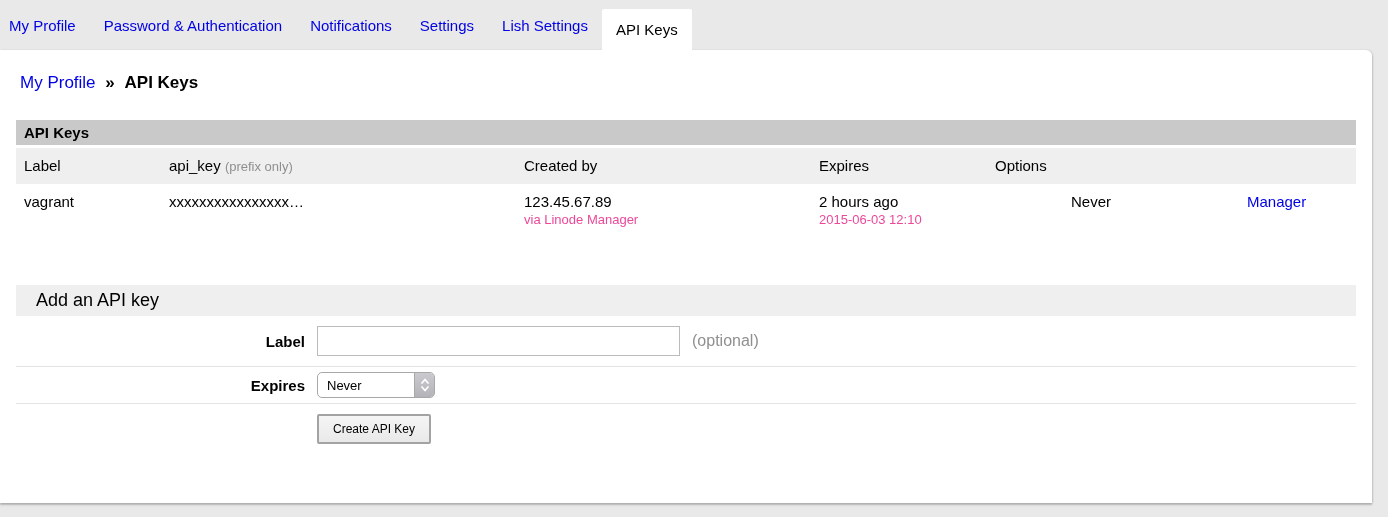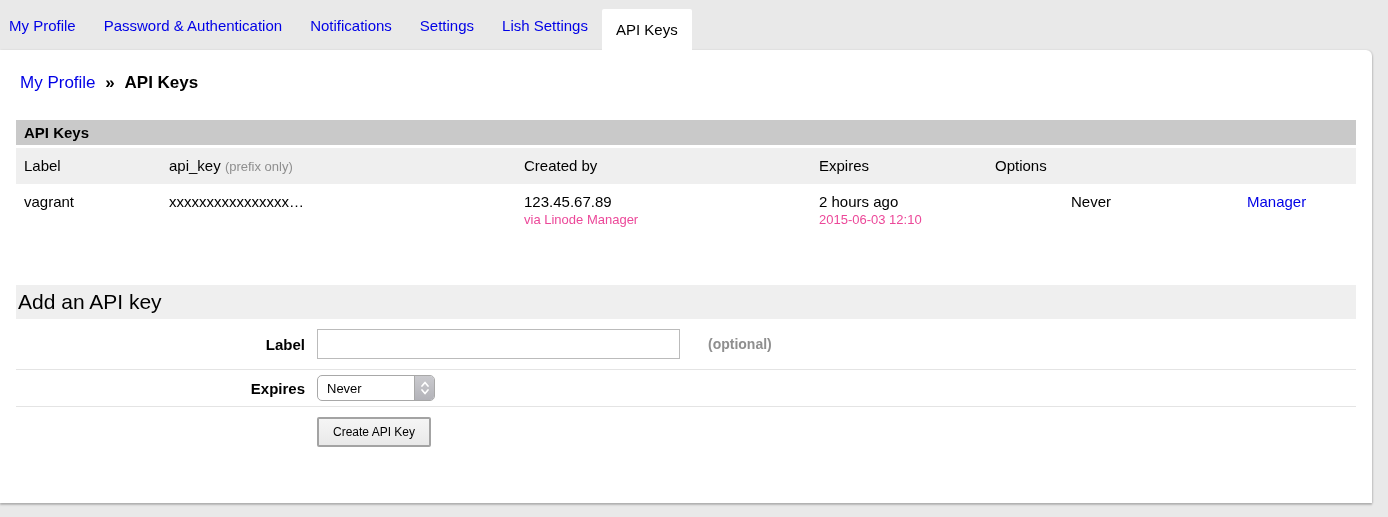--- a/index.html
+++ b/index.html
@@ -91,22 +91,22 @@
   .c-options { flex: 1; }
   .muted { color: #8f8f8f; }
   .small { font-size: 13px; }
   .subline { color: #ec4899; font-size: 13px; line-height: 17px; }
   .link { color: #0000e6; text-decoration: none; cursor: pointer; }
 
   
   .form-box { margin: 44px 16px 0 16px; }
   .form-title {
     background: #efefef;
-    font-size: 21px;
-    padding: 5px 2px;
+    font-size: 18px;
+    padding: 5px 20px;
   }
   .form-row {
     display: flex;
     align-items: center;
     border-bottom: 1px solid #e4e4e4;
     padding: 10px 0;
   }
   .form-row.compact { padding: 5px 0; }
   .form-row.last { border-bottom: none; padding-top: 10px; }
   .form-label {
@@ -123,21 +123,21 @@
   }
   .text-input {
     width: 363px;
     height: 30px;
     border: 1px solid #bbbbbb;
     background: #ffffff;
     font-size: 14px;
     font-family: "Liberation Sans", "DejaVu Sans", sans-serif;
     padding: 2px 6px;
   }
-  .opt-note { margin-left: 28px; font-size: 14px; font-weight: bold; }
+  .opt-note { margin-left: 12px; font-size: 16px; }
 
   .select {
     width: 118px;
     height: 26px;
     background: #ffffff;
     border: 1px solid #a8a8a8;
     border-radius: 5px;
     display: flex;
     align-items: center;
     cursor: pointer;

